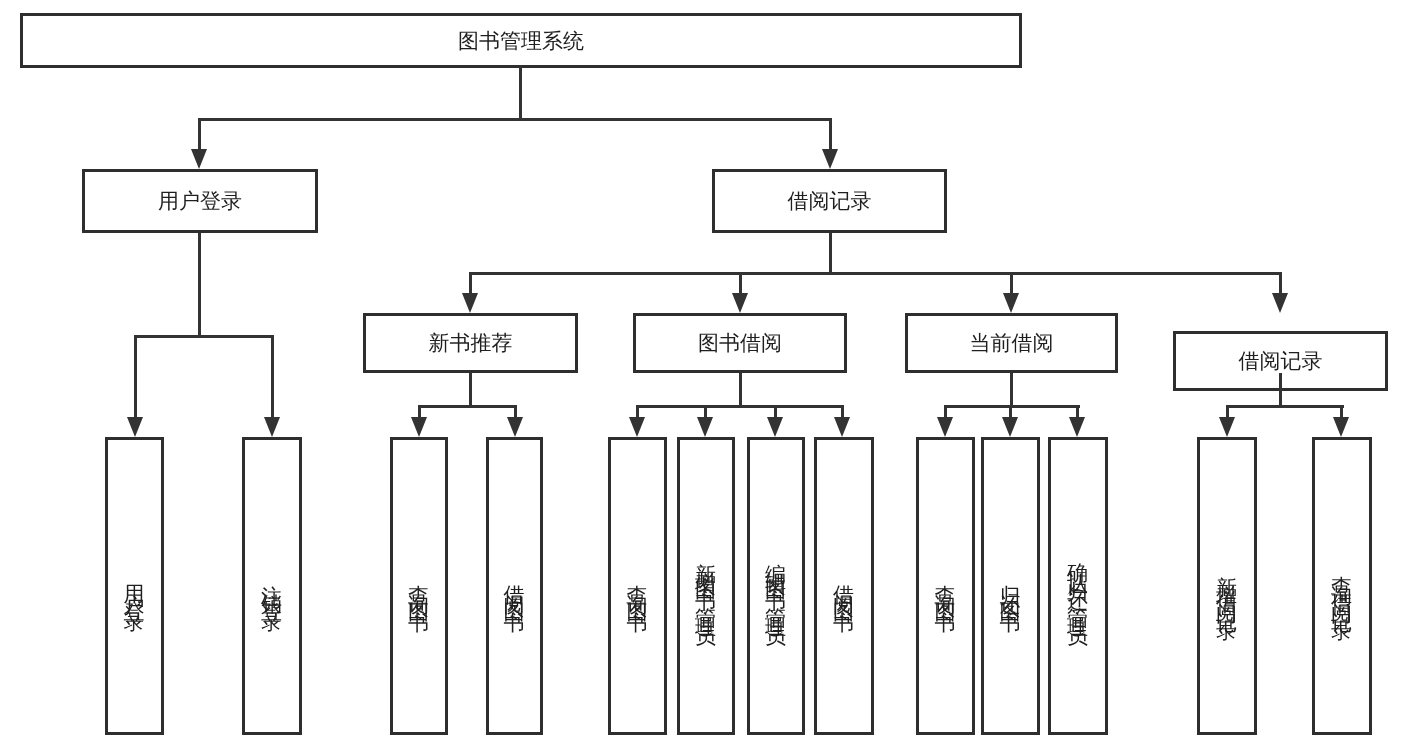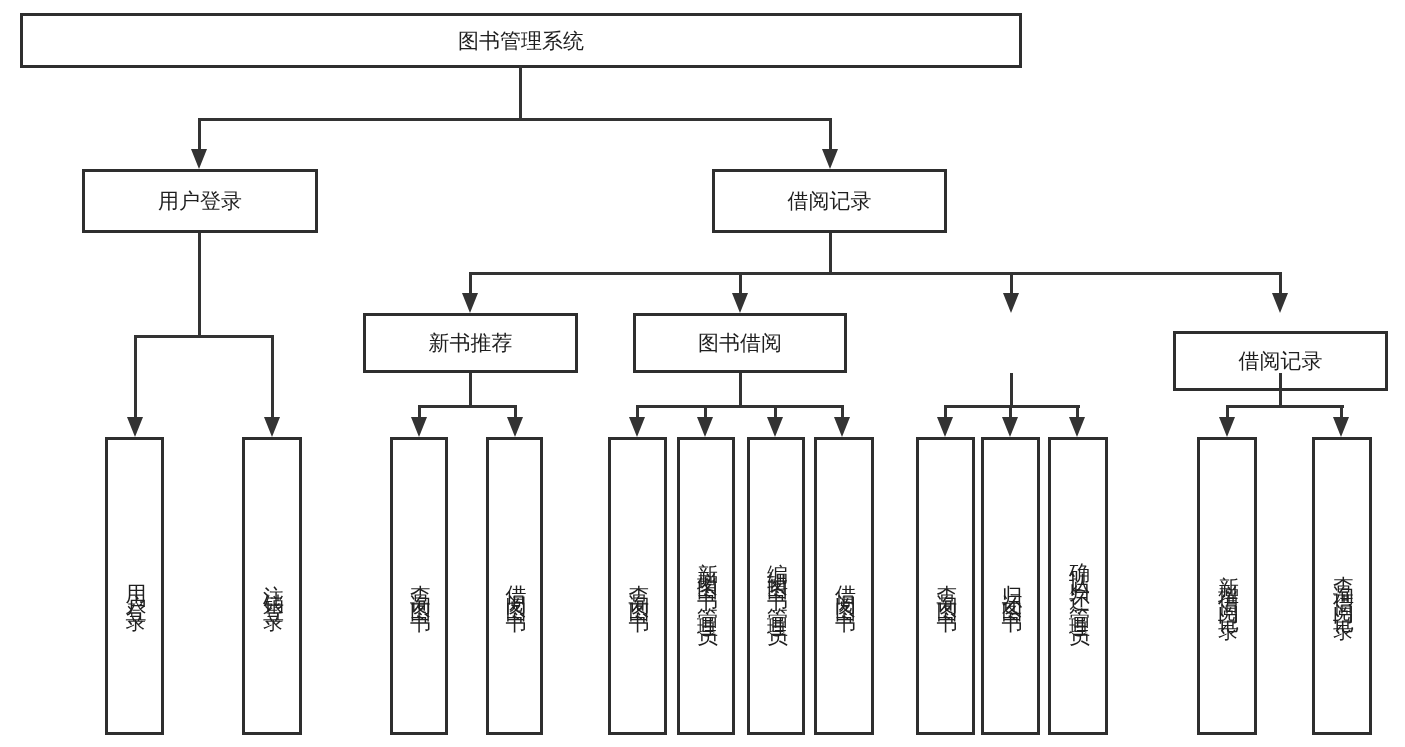--- a/index.html
+++ b/index.html
@@ -7,21 +7,21 @@
     --border:#2e2e2e;
     --text:#1f1f1f;
     --background:#ffffff;
     --watermark:#9c9c9c;
   }
   html,body{margin:0;padding:0;background:var(--background);}
   .canvas{
     position:relative;
     width:1405px;height:747px;
     background:var(--background);
-    font-family:Liberation Mono, monospace;
+    font-family:Liberation Sans, sans-serif;
     overflow:hidden;
   }
   .canvas *{box-sizing:border-box;}
   .hbox{
     position:absolute;
     background:#fff;
     border:3px solid var(--border);
     display:flex;align-items:center;justify-content:center;
     font-size:21px;color:var(--text);
     white-space:nowrap;
@@ -83,20 +83,21 @@
   <div class="ar" style="left:462px;top:293px;"></div>
   <div class="vl" style="left:739px;top:272px;height:24px;"></div>
   <div class="ar" style="left:732px;top:293px;"></div>
   <div class="vl" style="left:1010px;top:272px;height:24px;"></div>
   <div class="ar" style="left:1003px;top:293px;"></div>
   <div class="vl" style="left:1279px;top:272px;height:24px;"></div>
   <div class="ar" style="left:1272px;top:293px;"></div>
 
   <div class="hbox" style="left:633px;top:313px;width:214px;height:60px;">图书借阅</div>
   <div class="hbox" style="left:363px;top:313px;width:215px;height:60px;">新书推荐</div>
+  <div class="hbox" style="left:905px;top:313px;width:213px;height:60px;">当前借阅</div>
   <div class="hbox" style="left:1173px;top:331px;width:215px;height:60px;">借阅记录</div>
 
   <div class="vl" style="left:469px;top:373px;height:35px;"></div>
   <div class="hl" style="left:418px;top:405px;width:99px;"></div>
   <div class="vl" style="left:418px;top:405px;height:15px;"></div>
   <div class="ar" style="left:411px;top:417px;"></div>
   <div class="vl" style="left:514px;top:405px;height:15px;"></div>
   <div class="ar" style="left:507px;top:417px;"></div>
 
   <div class="vl" style="left:739px;top:373px;height:35px;"></div>

